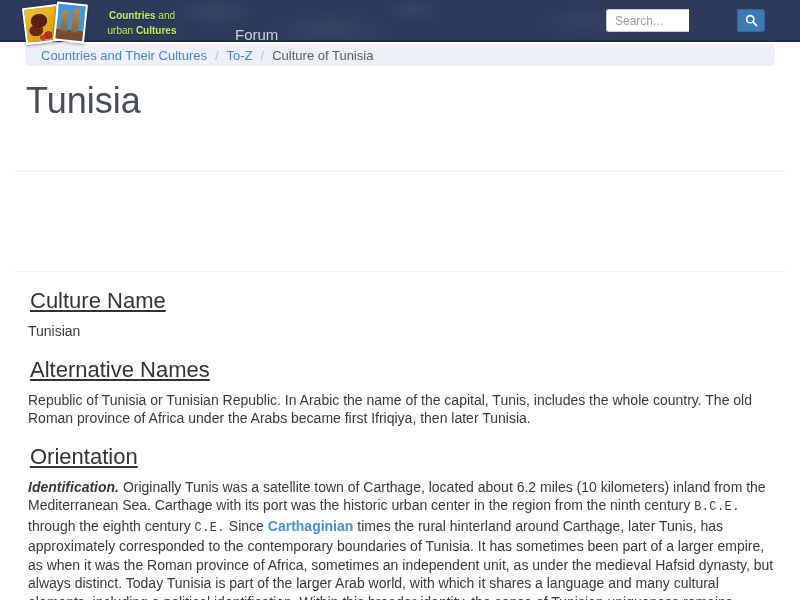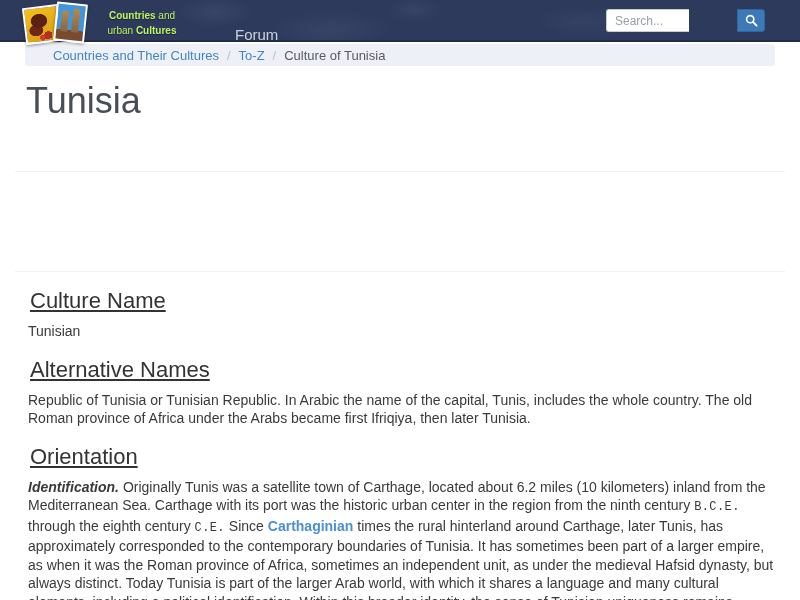--- a/index.html
+++ b/index.html
@@ -89,21 +89,21 @@
     border-radius: 0 3px 3px 0;
     display: flex; align-items: center; justify-content: center;
     cursor: pointer; padding: 0;
   }
 
   
   .breadcrumb {
     margin: 2px 25px 0 25px;
     background: #edf1f7;
     border-radius: 4px;
-    padding: 4px 28px;
+    padding: 4px 16px;
     font-size: 13px;
     display: flex; align-items: center;
     height: 22px;
   }
   .crumb-link { color: #4584c4; text-decoration: none; cursor: pointer; }
   .crumb-sep { color: #b9c1cc; margin: 0 8px; }
   .crumb-current { color: #555b63; }
 
   
   .container { padding: 0 24px; }

